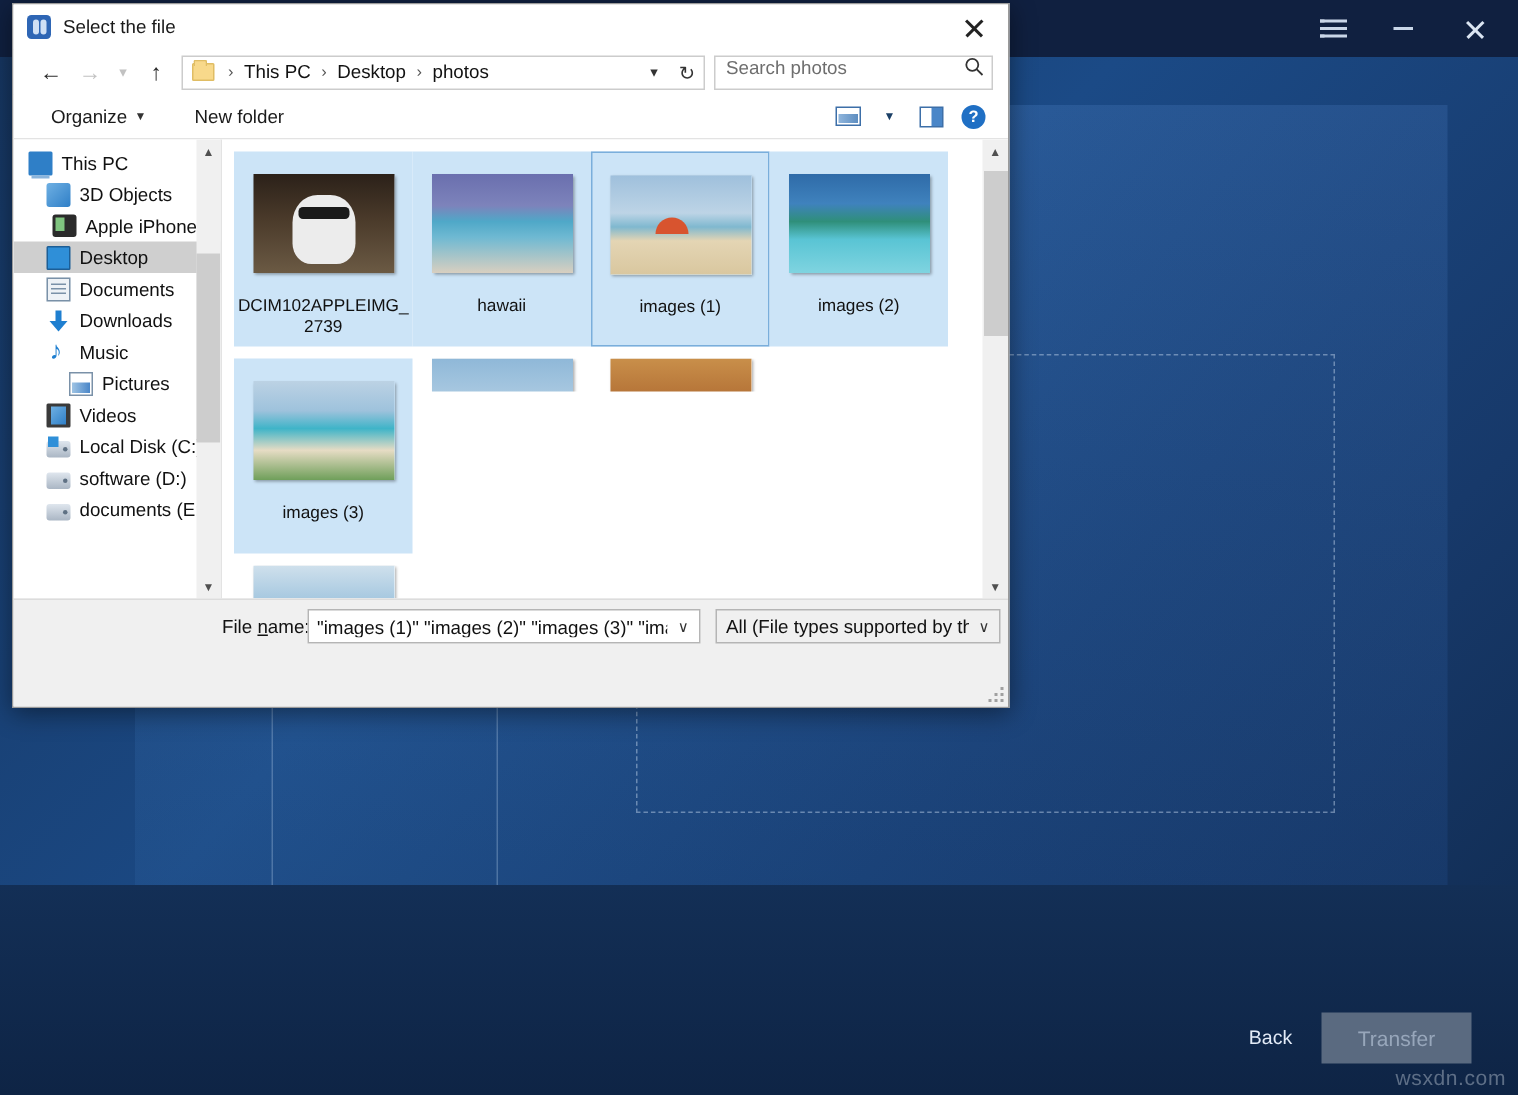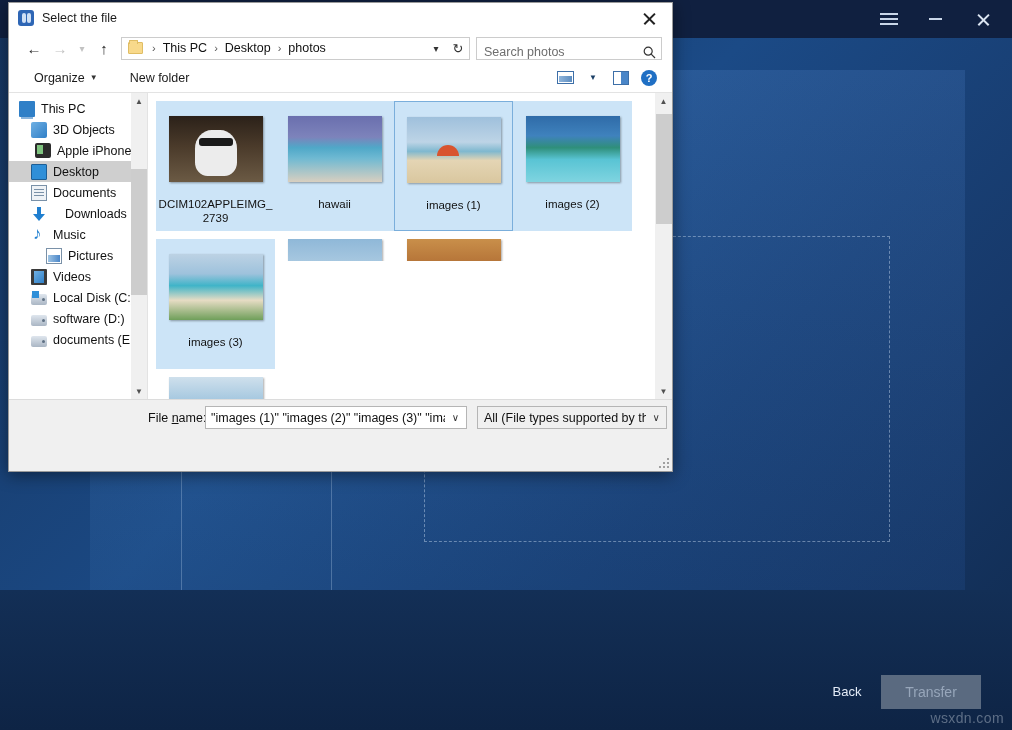--- a/index.html
+++ b/index.html
@@ -147,21 +147,21 @@
   .crumb { font-size: 12.5px; color: #111; padding: 0 2px; cursor: default; }
   .crumb-sep { font-size: 11px; color: #555; padding: 0 5px; }
   #addr-spacer { flex: 1 1 auto; }
   #addr-caret, #addr-refresh {
     width: 22px; height: 21px; display: flex; align-items: center; justify-content: center;
     font-size: 10px; color: #333; cursor: default;
   }
   #addr-refresh { font-size: 13px; }
   #searchbox {
     width: 186px; height: 23px; border: 1px solid #cccccc; background: #fff;
-    display: flex; align-items: flex-end; margin-left: 6px; flex: 0 0 186px;
+    display: flex; align-items: flex-start; margin-left: 6px; flex: 0 0 186px;
   }
   #search-input {
     flex: 1 1 auto; border: none; outline: none; font-size: 12.5px;
     color: #333; padding-left: 7px; font-family: "Liberation Sans", sans-serif;
     background: transparent; min-width: 0;
   }
   #search-input::placeholder { color: #6e6e6e; }
   #search-icon { width: 24px; display: flex; align-items: center; justify-content: center; }
 
   
@@ -458,21 +458,21 @@
             <span>Apple iPhone</span>
           </div>
           <div class="side-item selected" style="padding-left: 22px;">
             <span class="side-ico ico-desktop"></span>
             <span>Desktop</span>
           </div>
           <div class="side-item" style="padding-left: 22px;">
             <span class="side-ico ico-docs"></span>
             <span>Documents</span>
           </div>
-          <div class="side-item" style="padding-left: 22px; gap: 12px;">
+          <div class="side-item" style="padding-left: 22px;">
             <span class="side-ico ico-down"></span>
             <span>Downloads</span>
           </div>
           <div class="side-item" style="padding-left: 22px;">
             <span class="side-ico ico-music"></span>
             <span>Music</span>
           </div>
           <div class="side-item" style="padding-left: 37px;">
             <span class="side-ico ico-pics"></span>
             <span>Pictures</span>

